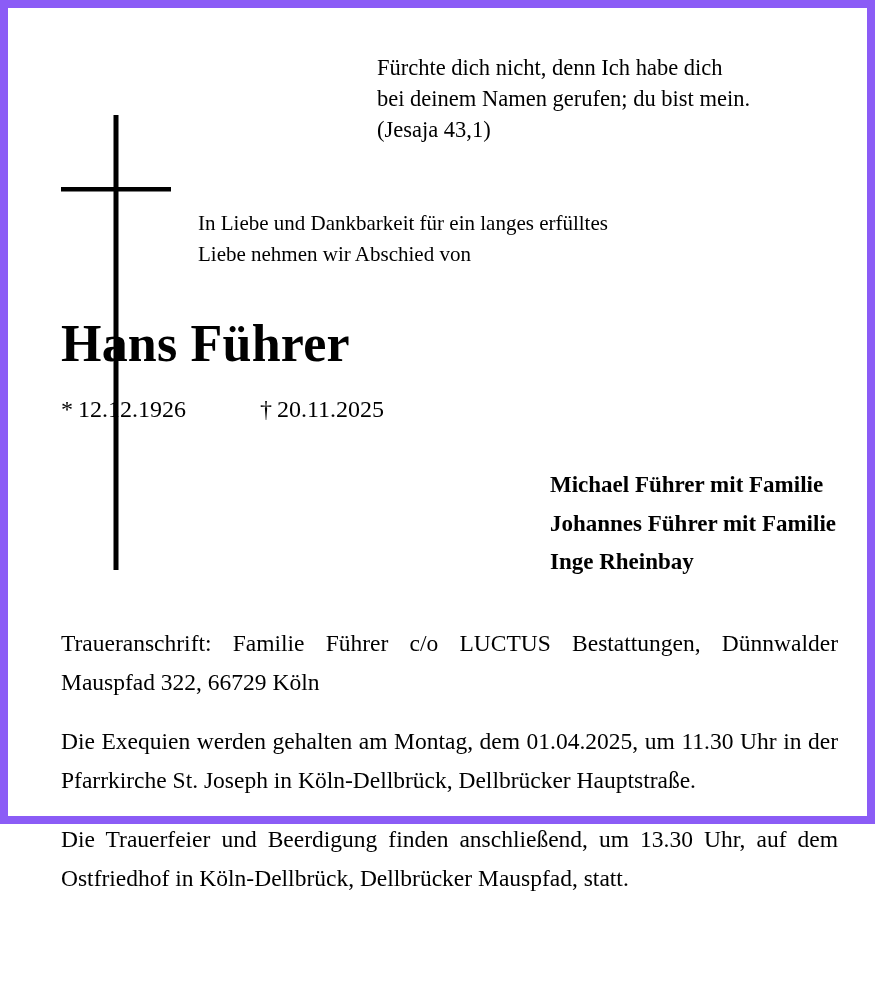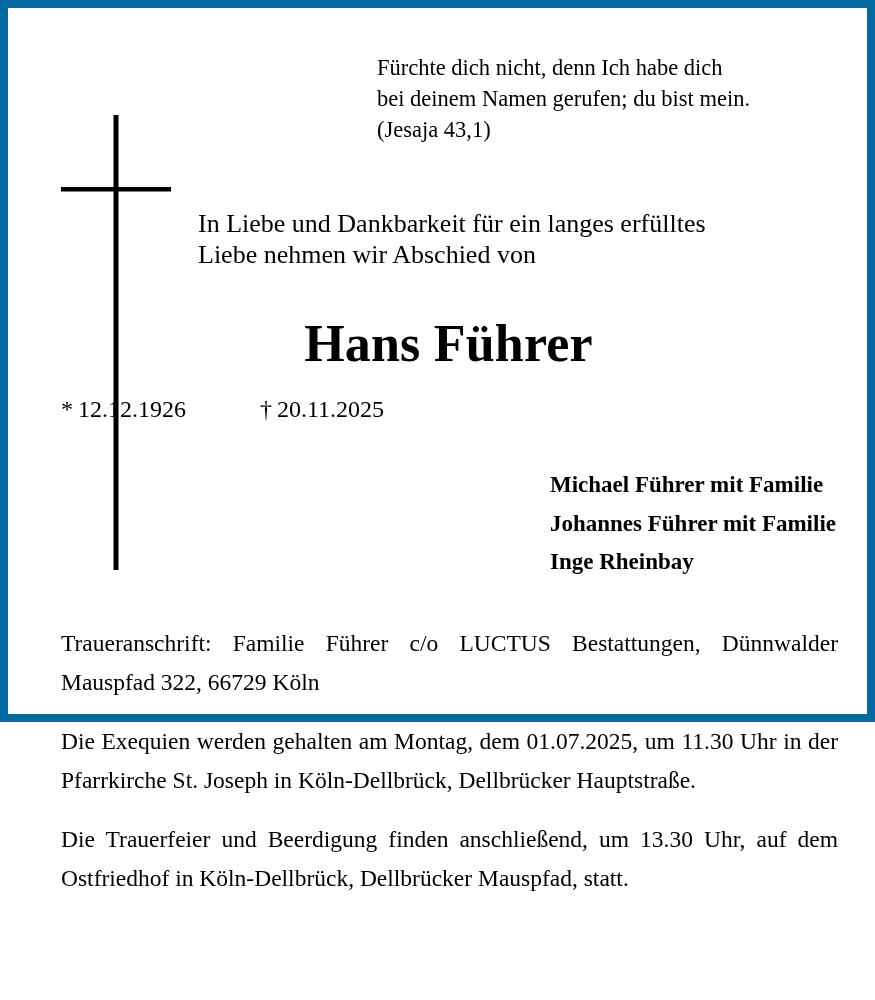--- a/index.html
+++ b/index.html
@@ -11,22 +11,22 @@
     width: 875px;
     height: 1000px;
     font-family: "Liberation Serif", "DejaVu Serif", serif;
     color: #000000;
     overflow: hidden;
   }
 
   .notice-frame {
     box-sizing: border-box;
     width: 875px;
-    height: 722px;
-    border: 8px solid #0369a1;
+    height: 824px;
+    border: 8px solid #8b5cf6;
     background: #ffffff;
     position: relative;
   }
 
   .notice-inner {
     position: relative;
     width: 100%;
     height: 100%;
   }
 
@@ -55,33 +55,33 @@
     text-align: left;
     white-space: nowrap;
   }
 
   
   .intro-block {
     position: absolute;
     left: 190px;
     top: 200px;
     width: 650px;
-    font-size: 26px;
+    font-size: 21px;
     line-height: 31px;
     text-align: left;
   }
   .intro-line { white-space: nowrap; }
 
   
   .deceased-name {
     position: absolute;
     left: 53px;
     top: 306px;
     width: 775px;
-    text-align: center;
+    text-align: left;
     font-size: 52px;
     font-weight: bold;
     line-height: 60px;
     letter-spacing: 0.2px;
     white-space: nowrap;
   }
 
   
   .dates-row {
     position: absolute;
@@ -162,18 +162,18 @@
     <div class="survivors-wrap">
       <div class="survivors">
         <div class="survivor-line">Michael Führer mit Familie</div>
         <div class="survivor-line">Johannes Führer mit Familie</div>
         <div class="survivor-line">Inge Rheinbay</div>
       </div>
     </div>
 
     <div class="body-block">
       <p class="body-par">Traueranschrift: Familie Führer c/o LUCTUS Bestattungen, Dünnwalder Mauspfad 322, 66729 Köln</p>
-      <p class="body-par">Die Exequien werden gehalten am Montag, dem 01.07.2025, um 11.30 Uhr in der Pfarrkirche St. Joseph in Köln-Dellbrück, Dellbrücker Hauptstraße.</p>
+      <p class="body-par">Die Exequien werden gehalten am Montag, dem 01.04.2025, um 11.30 Uhr in der Pfarrkirche St. Joseph in Köln-Dellbrück, Dellbrücker Hauptstraße.</p>
       <p class="body-par">Die Trauerfeier und Beerdigung finden anschließend, um 13.30 Uhr, auf dem Ostfriedhof in Köln-Dellbrück, Dellbrücker Mauspfad, statt.</p>
     </div>
 
   </div>
 </div>
 
 </body></html>

